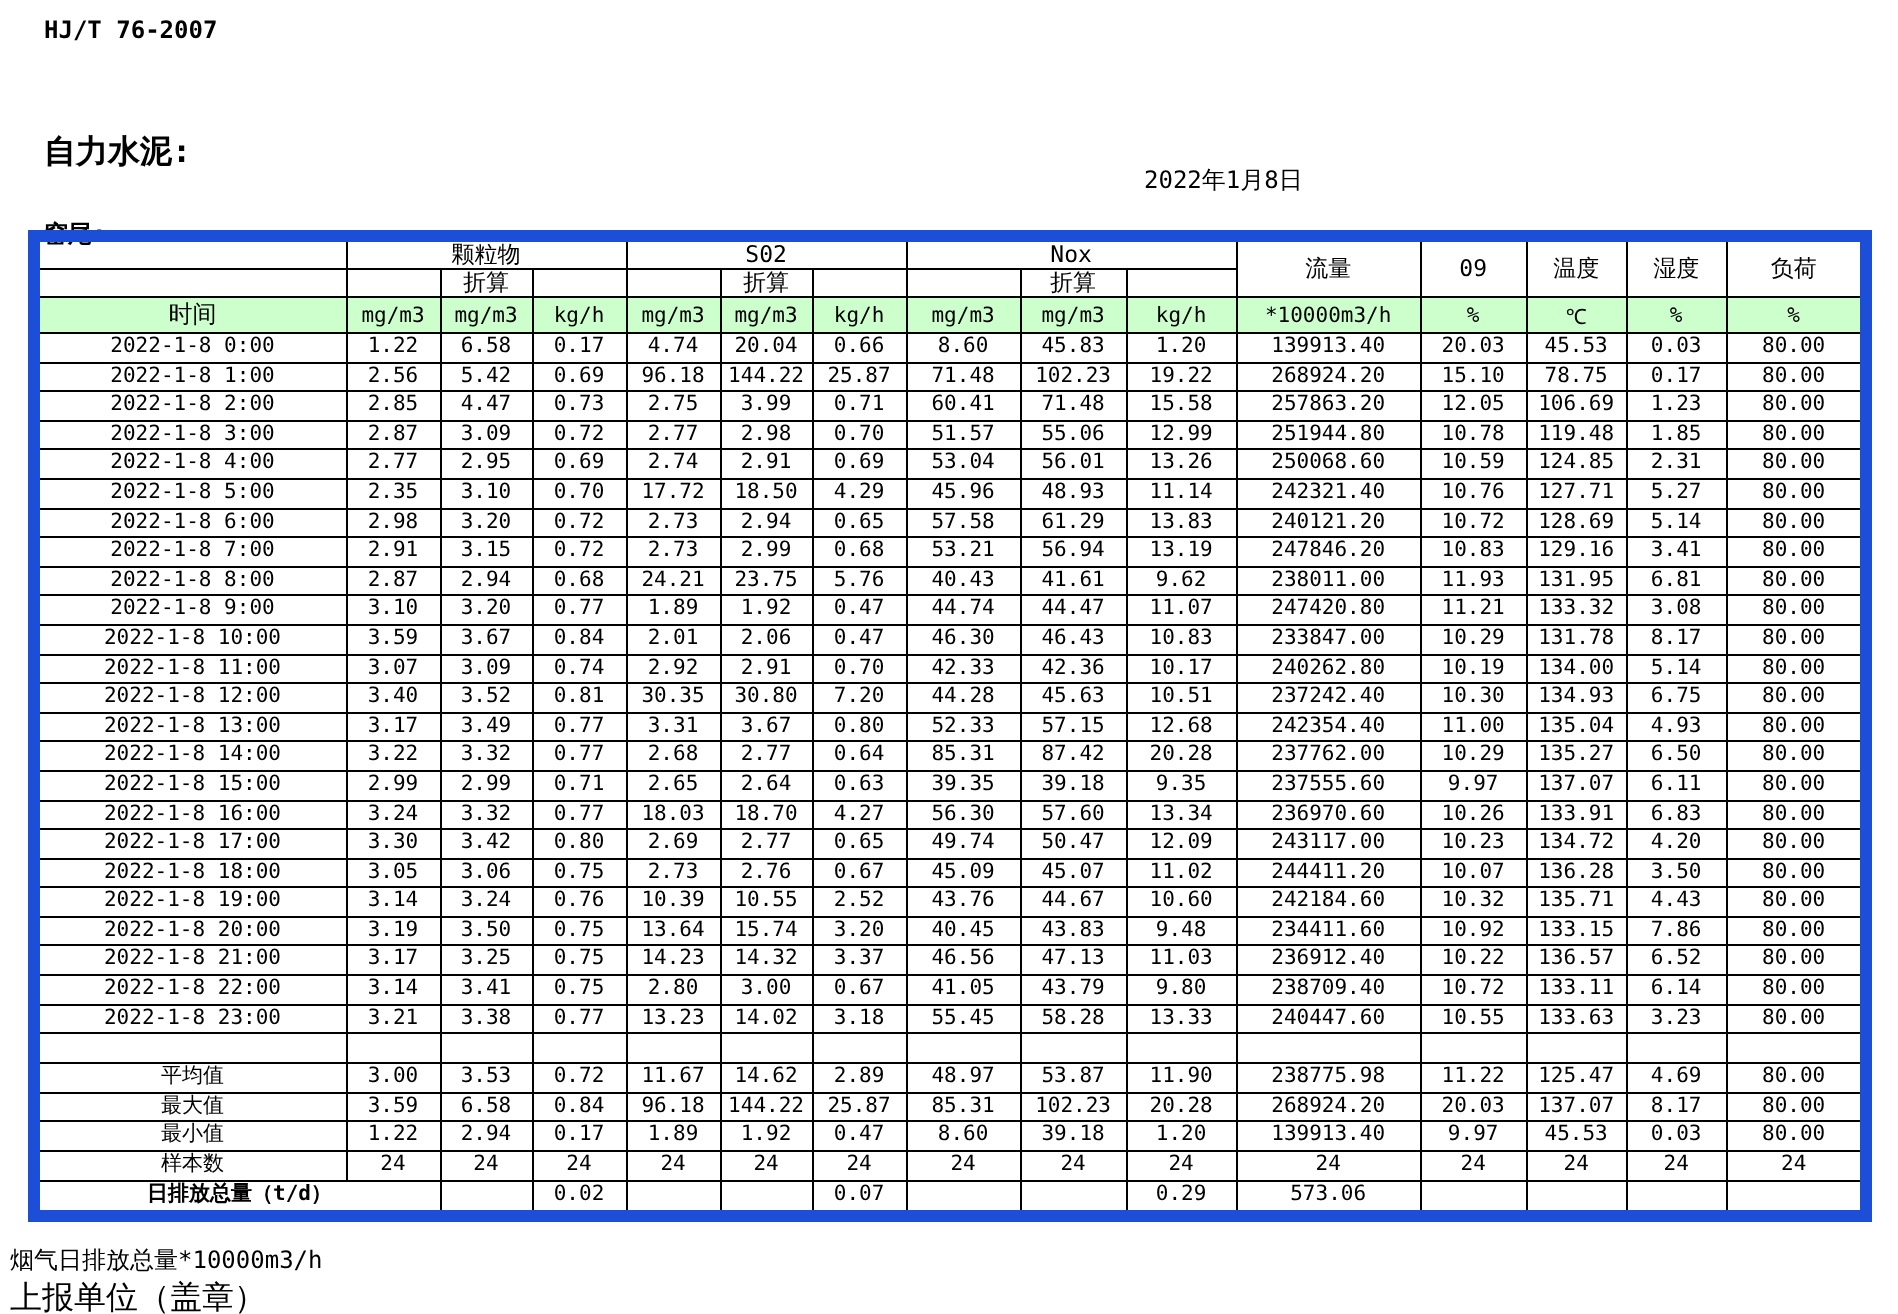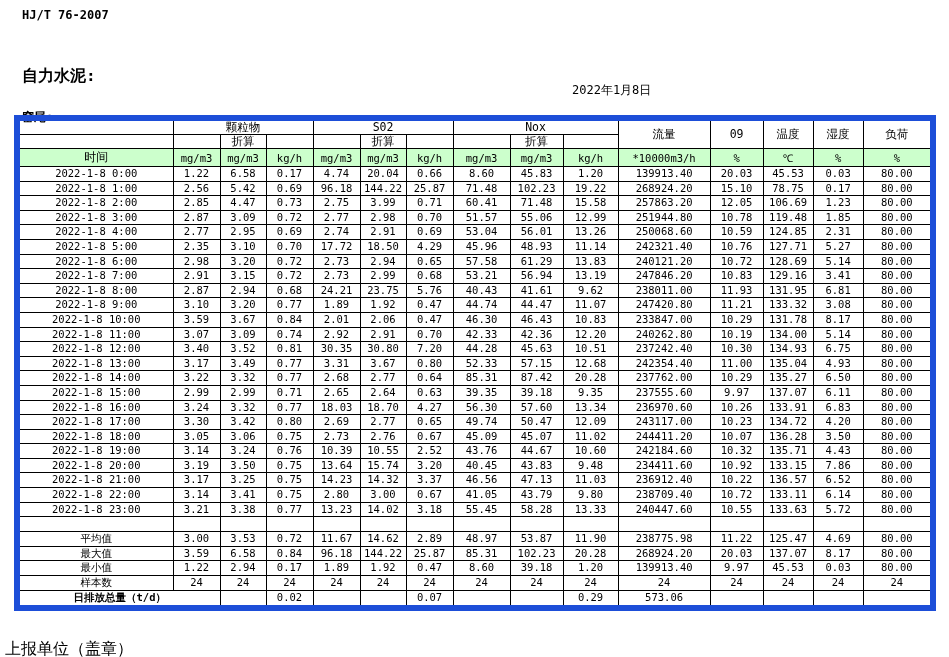--- a/index.html
+++ b/index.html
@@ -291,21 +291,21 @@
         <tr class="dr">
           <td>2022-1-8 11:00</td>
           <td>3.07</td>
           <td>3.09</td>
           <td>0.74</td>
           <td>2.92</td>
           <td>2.91</td>
           <td>0.70</td>
           <td>42.33</td>
           <td>42.36</td>
-          <td>12.20</td>
+          <td>10.17</td>
           <td>240262.80</td>
           <td>10.19</td>
           <td>134.00</td>
           <td>5.14</td>
           <td>80.00</td>
         </tr>
         <tr class="dr">
           <td>2022-1-8 12:00</td>
           <td>3.40</td>
           <td>3.52</td>
@@ -499,21 +499,21 @@
           <td>0.77</td>
           <td>13.23</td>
           <td>14.02</td>
           <td>3.18</td>
           <td>55.45</td>
           <td>58.28</td>
           <td>13.33</td>
           <td>240447.60</td>
           <td>10.55</td>
           <td>133.63</td>
-          <td>5.72</td>
+          <td>3.23</td>
           <td>80.00</td>
         </tr>
         <tr class="sp">
           <td></td>
           <td></td>
           <td></td>
           <td></td>
           <td></td>
           <td></td>
           <td></td>
@@ -606,16 +606,17 @@
           <td>0.29</td>
           <td>573.06</td>
           <td></td>
           <td></td>
           <td></td>
           <td></td>
         </tr>
       </tbody>
   </table>
 
+  <div class="abs foot1">烟气日排放总量*10000m3/h</div>
   <div class="abs foot2">上报单位（盖章）</div>
   <div class="abs foot3">单位</div>
 
 </div>
 
 </body></html>

